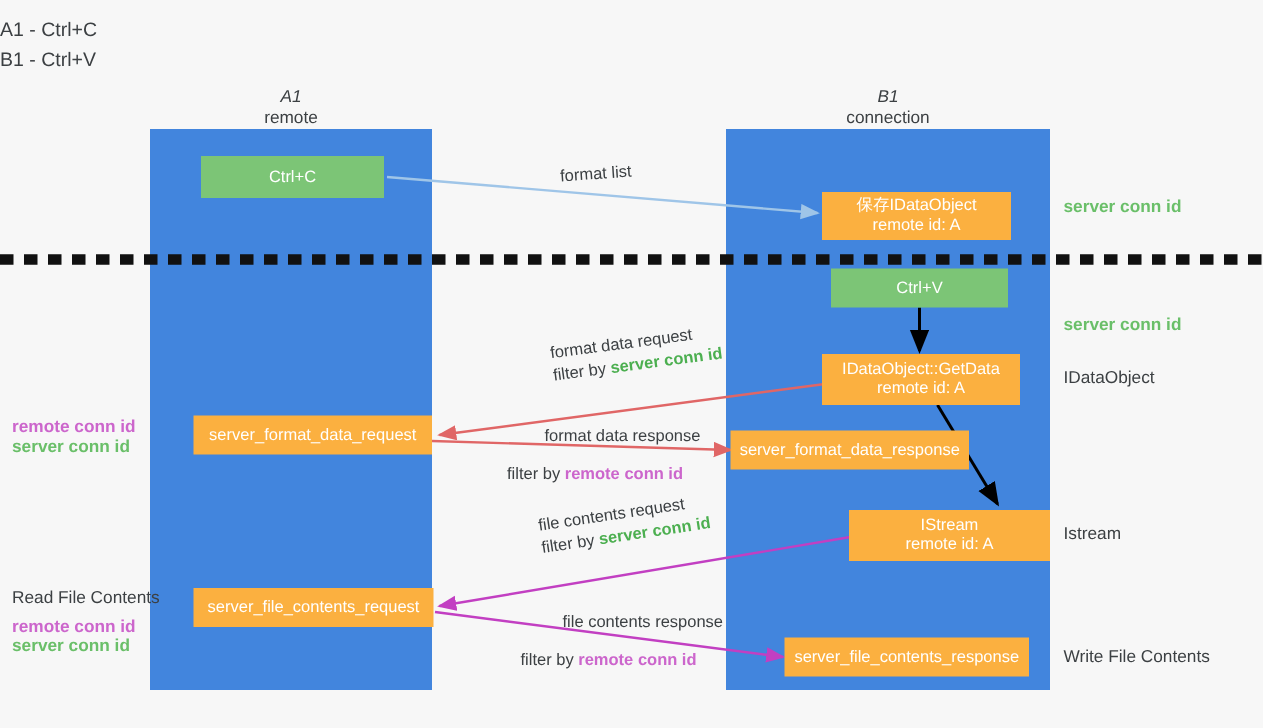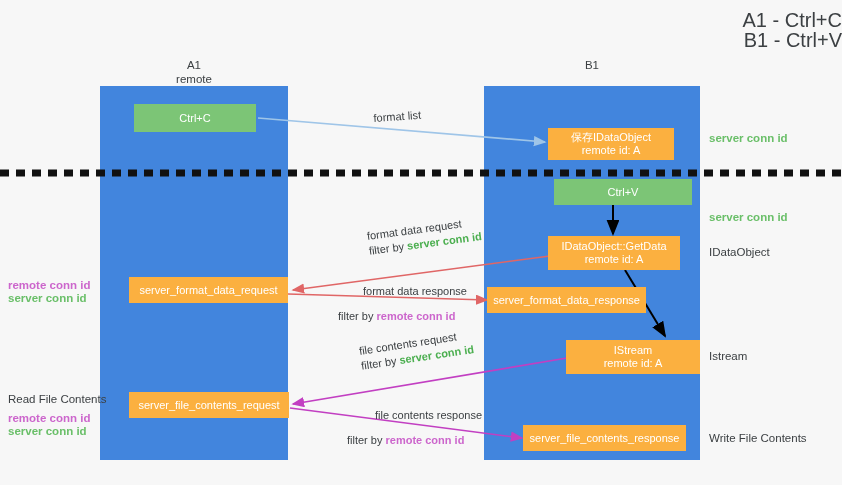--- a/index.html
+++ b/index.html
@@ -9,26 +9,26 @@
     font-family:"Liberation Sans","DejaVu Sans",sans-serif;
     position:relative;overflow:hidden;
     color:#3c4043;
   }
   #stage{position:absolute;inset:0;width:842px;height:485px;}
   .svg-layer{position:absolute;left:0;top:0;width:842px;height:485px;}
 
   
   .title{
     position:absolute;left:0;top:10px;width:842px;
-    text-align:right;font-size:20px;line-height:20px;color:#3c4043;
+    text-align:left;font-size:13px;line-height:20px;color:#3c4043;
   }
 
   
   .lane-head{position:absolute;text-align:center;font-size:11.5px;line-height:14px;color:#3c4043;}
-  .lane-head .t1{display:block;}
+  .lane-head .t1{display:block;font-style:italic;}
   .lane-head .t2{display:block;}
 
   
   .lane{position:absolute;background:#4285dd;}
 
   
   .box{
     position:absolute;box-sizing:border-box;
     display:flex;flex-direction:column;align-items:center;justify-content:center;
     color:#ffffff;font-size:11px;line-height:13px;text-align:center;
@@ -60,20 +60,21 @@
     <div>A1 - Ctrl+C</div>
     <div>B1 - Ctrl+V</div>
   </div>
 
   <div class="lane-head" style="left:100px;top:58px;width:188px;">
     <span class="t1">A1</span>
     <span class="t2">remote</span>
   </div>
   <div class="lane-head" style="left:484px;top:58px;width:216px;">
     <span class="t1">B1</span>
+    <span class="t2">connection</span>
   </div>
 
   <div class="lane" style="left:100px;top:86px;width:188px;height:374px;"></div>
   <div class="lane" style="left:484px;top:86px;width:216px;height:374px;"></div>
 
   <svg class="svg-layer">
     <defs>
       <marker id="ah-blue" markerWidth="9" markerHeight="9" refX="7" refY="3.2" orient="auto">
         <path d="M0,0 L8,3.2 L0,6.4 z" fill="#9fc5e8"></path>
       </marker>
@@ -107,21 +108,21 @@
 
   <div class="box green" style="left:134px;top:104px;width:122px;height:28px;">
     <span>Ctrl+C</span>
   </div>
 
   <div class="box orange" style="left:548px;top:128px;width:126px;height:32px;">
     <span>保存IDataObject</span>
     <span class="l2">remote id: A</span>
   </div>
 
-  <div class="box green" style="left:554px;top:179px;width:138px;height:26px;">
+  <div class="box green" style="left:554px;top:179px;width:118px;height:26px;">
     <span>Ctrl+V</span>
   </div>
 
   <div class="box orange" style="left:548px;top:236px;width:132px;height:34px;">
     <span>IDataObject::GetData</span>
     <span class="l2">remote id: A</span>
   </div>
 
   <div class="box orange" style="left:566px;top:340px;width:134px;height:34px;">
     <span>IStream</span>

